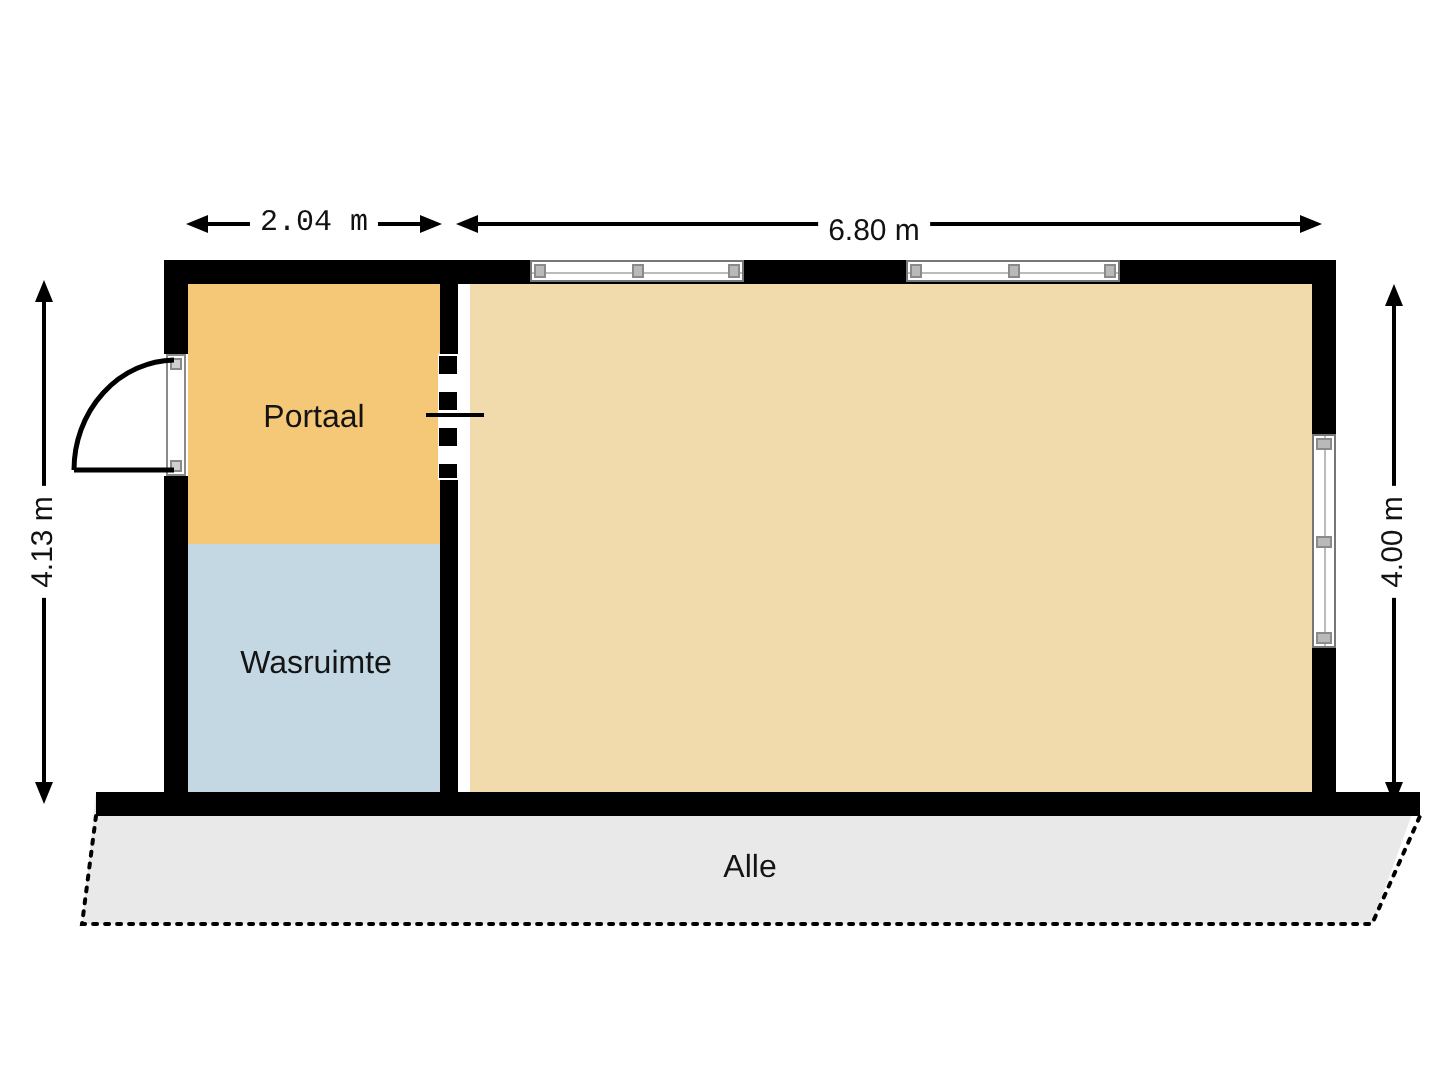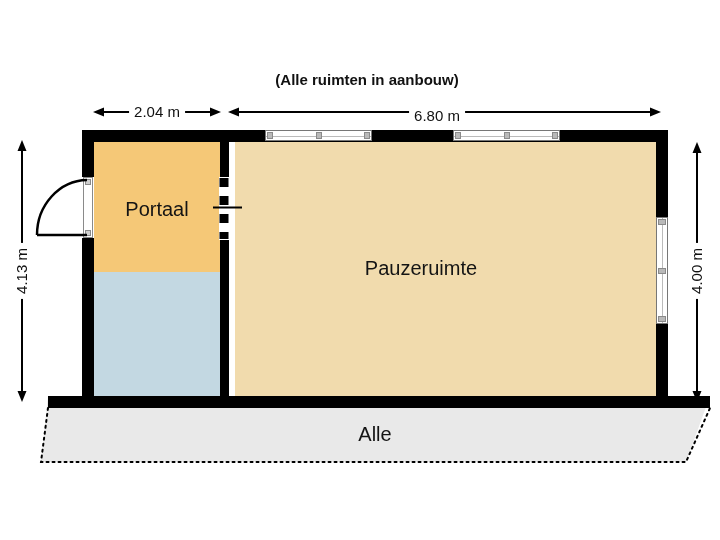--- a/index.html
+++ b/index.html
@@ -62,21 +62,21 @@
 
   
   .dim-label{
     background:#fff;padding:0 5px;font-size:15px;white-space:nowrap;line-height:20px;
     transform:translate(-50%,-50%);
   }
   .dim-label.vertical{transform:translate(-50%,-50%) rotate(-90deg);}
 
   
   .room-label{
-    font-size:20px;white-space:nowrap;transform:translate(-50%,-50%);
+    font-size:16px;white-space:nowrap;transform:translate(-50%,-50%);
     text-align:center;line-height:23px;color:#141414;
   }
 </style>
 </head>
 <body>
 
 <div class="canvas">
 
   <svg id="loods-layer" width="720" height="540">
     <polygon points="48,396 710,396 686,462 41,462" fill="#e9e9e9"></polygon>
@@ -147,27 +147,26 @@
     </g>
 
     <g>
       <line x1="697" y1="145" x2="697" y2="399" stroke="#000" stroke-width="2"></line>
       <polygon points="697,142 692.5,153 701.5,153" fill="#000"></polygon>
       <polygon points="697,402 692.5,391 701.5,391" fill="#000"></polygon>
     </g>
   </svg>
 
   <div id="label-layer" class="abs" style="left:0;top:0;width:720px;height:540px;">
-    <div class="abs plan-title">(Alle ruimten in aanbouw)</div>
 
-    <div class="abs dim-label" style="left:157px;top:112px;">2.04 m</div>
+    <div class="abs dim-label" style="left:157px;top:112px;font-family:Liberation Mono, monospace;">2.04 m</div>
     <div class="abs dim-label" style="left:437px;top:116px;">6.80 m</div>
     <div class="abs dim-label vertical" style="left:22px;top:271px;">4.13 m</div>
     <div class="abs dim-label vertical" style="left:697px;top:271px;">4.00 m</div>
 
     <div class="abs room-label" style="left:157px;top:209px;">Portaal</div>
     <div class="abs room-label" style="left:158px;top:332px;">
+      <div>Wasruimte</div>
     </div>
-    <div class="abs room-label" style="left:421px;top:268px;">Pauzeruimte</div>
     <div class="abs room-label" style="left:375px;top:434px;">Alle</div>
   </div>
 
 </div>
 
 </body></html>

